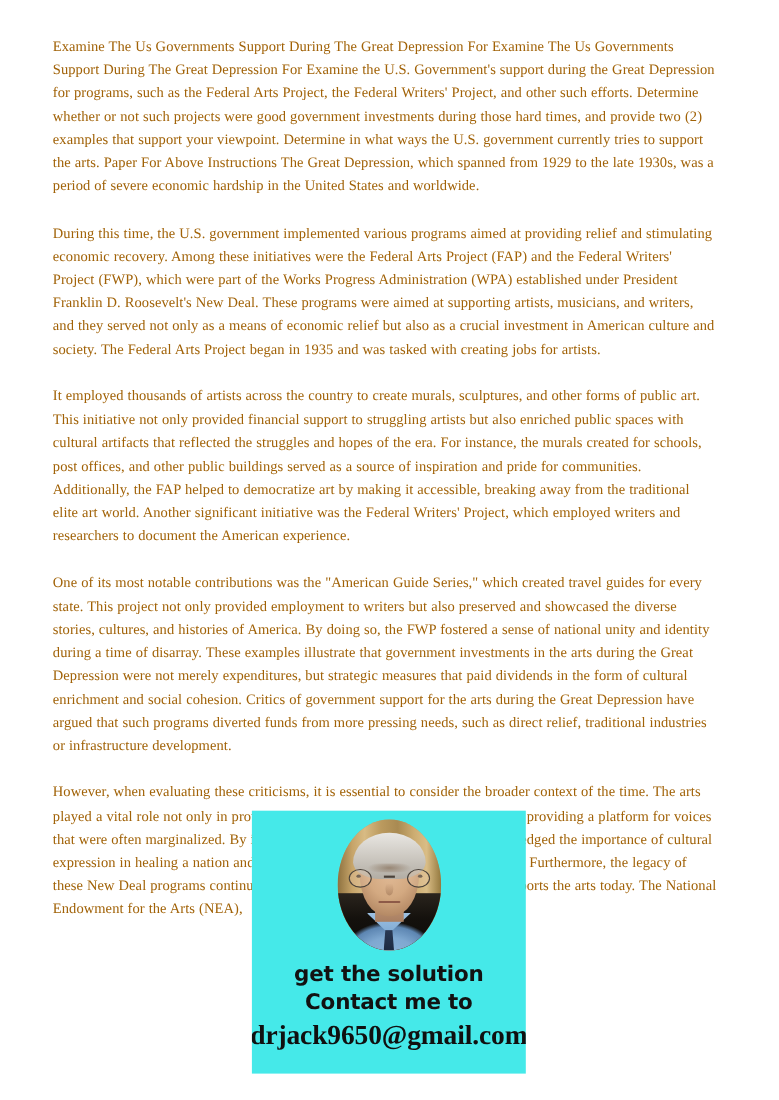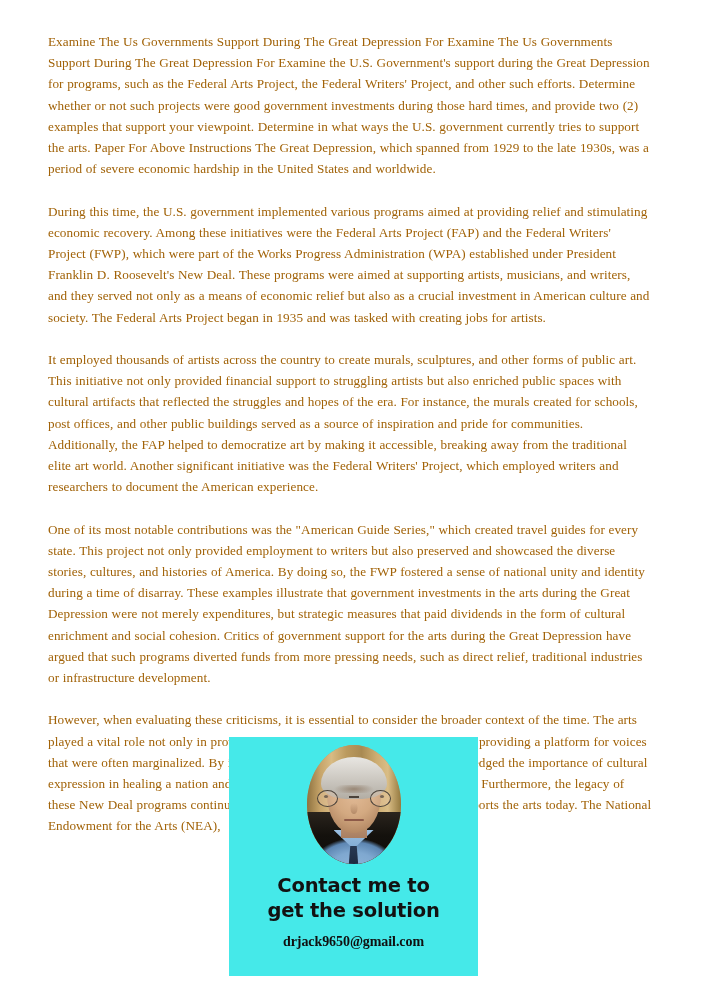--- a/index.html
+++ b/index.html
@@ -181,21 +181,21 @@
     color: #121212;
     text-align: center;
     letter-spacing: -0.01em;
   }
   #contact-headline .hl-line { display: block; }
 
   #contact-email {
     margin-top: 7px;
     font-family: "Liberation Serif", "DejaVu Serif", serif;
     font-weight: bold;
-    font-size: 14px;
+    font-size: 25px;
     line-height: 23px;
     color: #101010;
     text-align: center;
     letter-spacing: -0.005em;
   }
 </style>
 </head>
 <body>
 
 <div id="document-page">
@@ -223,20 +223,20 @@
       <div class="portrait-layer pl-eye pl-eye-l"></div>
       <div class="portrait-layer pl-eye pl-eye-r"></div>
       <div class="portrait-layer pl-glass pl-glass-l"></div>
       <div class="portrait-layer pl-glass pl-glass-r"></div>
       <div class="portrait-layer pl-bridge"></div>
       <div class="portrait-layer pl-nose"></div>
       <div class="portrait-layer pl-mouth"></div>
     </div>
 
     <div id="contact-headline">
+      <span class="hl-line">get the solution</span>
       <span class="hl-line">Contact me to</span>
-      <span class="hl-line">get the solution</span>
     </div>
 
     <div id="contact-email">drjack9650@gmail.com</div>
 
   </div>
 </div>
 
 </body></html>

